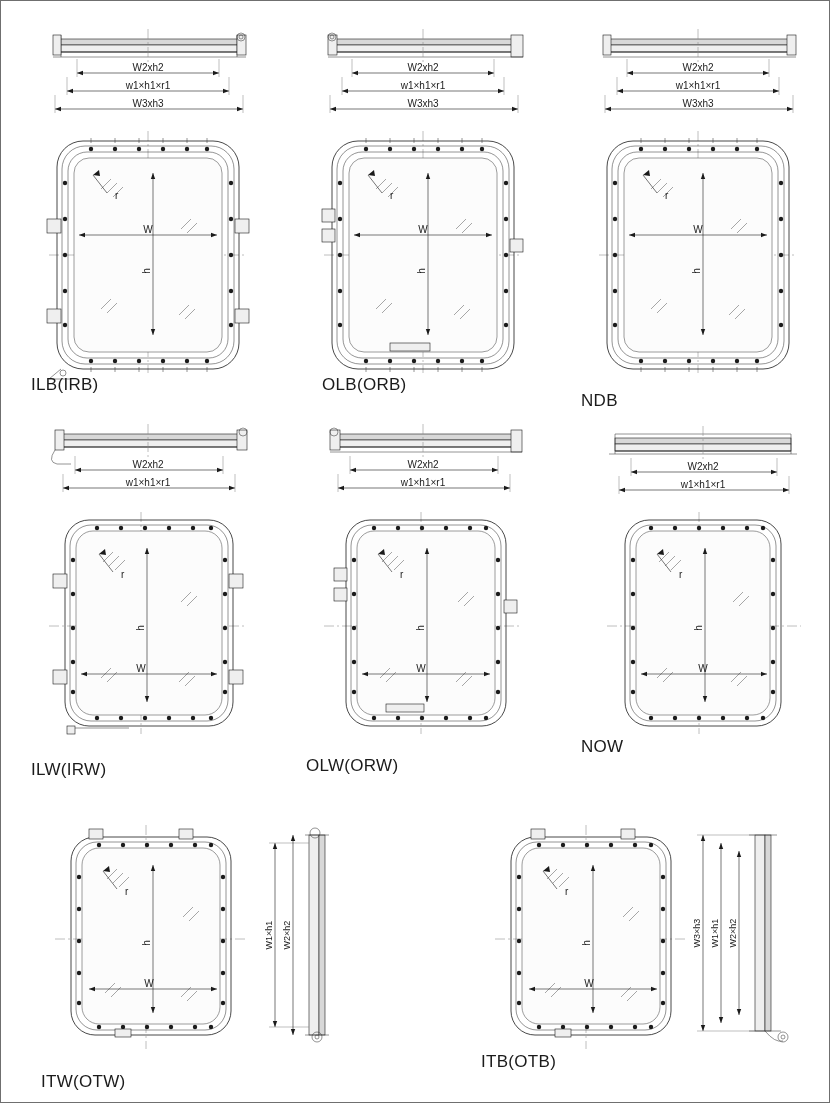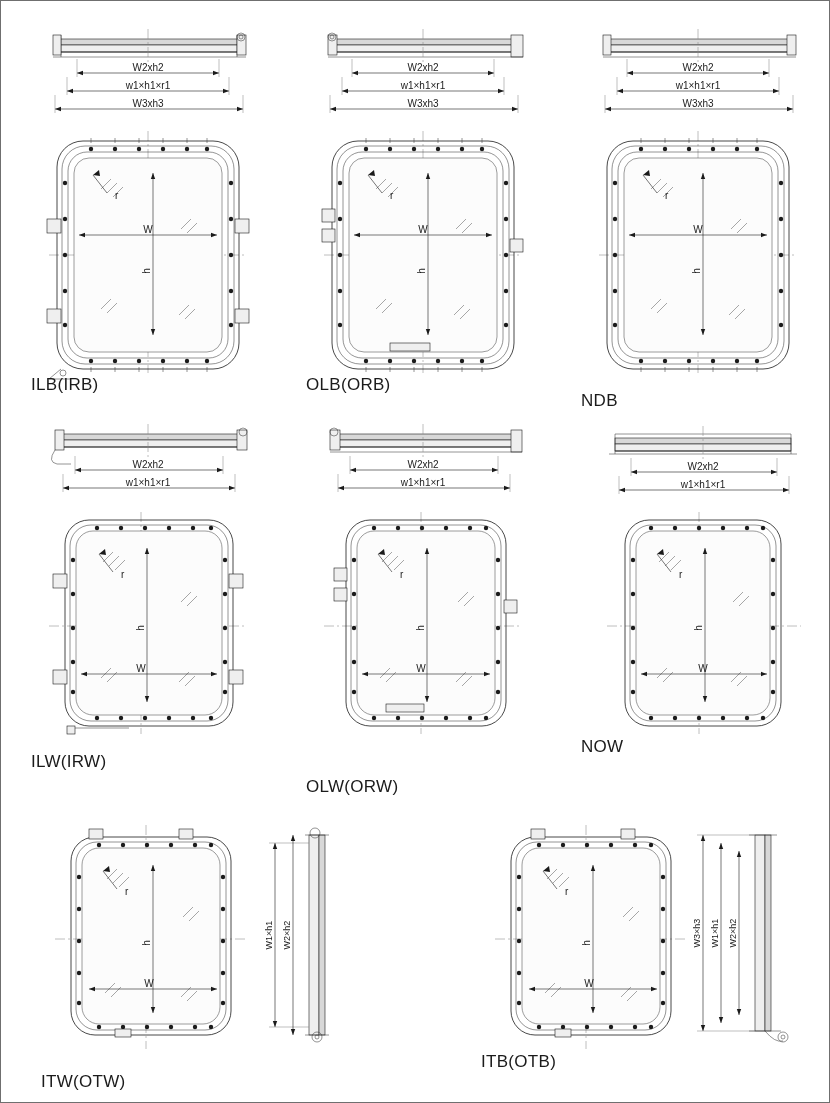--- a/index.html
+++ b/index.html
@@ -247,21 +247,21 @@
         <path d="M48 212 l6 -2.2 v4.4 z" class="dot"></path>
           <path d="M186 212 l-6 -2.2 v4.4 z" class="dot"></path>
         <text class="dtxt" x="117" y="210" text-anchor="middle">W</text>
 
         <line x1="122" y1="150" x2="122" y2="312" class="dim"></line>
         <path d="M122 150 l-2.2 6 h4.4 z" class="dot"></path>
           <path d="M122 312 l-2.2 -6 h4.4 z" class="dot"></path>
         <text class="dtxt" x="119" y="248" text-anchor="middle" transform="rotate(-90 119 248)">h</text>
       </g>
     </svg>
-    <div class="caption" style="left:0;top:352px;width:240px;">OLB(ORB)</div>
+    <div class="caption" style="left:16px;top:352px;width:240px;">OLB(ORB)</div>
   </div>
 
   <div class="cell" style="left:580px;top:22px;">
     <svg width="240" height="360" viewBox="0 0 240 360">
       <g>
         <rect x="28" y="16" width="180" height="6" class="fillgray"></rect>
         <rect x="28" y="22" width="180" height="7" class="filllight"></rect>
         <line x1="28" y1="29" x2="208" y2="29" class="ln"></line>
         <rect x="22" y="12" width="8" height="20" class="filllight"></rect>
         <rect x="206" y="12" width="9" height="20" class="filllight"></rect>
@@ -428,21 +428,21 @@
         <path d="M50 258 l6 -2.2 v4.4 z" class="dot"></path>
           <path d="M186 258 l-6 -2.2 v4.4 z" class="dot"></path>
         <text class="dtxt" x="110" y="256" text-anchor="middle">W</text>
 
         <line x1="116" y1="132" x2="116" y2="286" class="dim"></line>
         <path d="M116 132 l-2.2 6 h4.4 z" class="dot"></path>
           <path d="M116 286 l-2.2 -6 h4.4 z" class="dot"></path>
         <text class="dtxt" x="113" y="212" text-anchor="middle" transform="rotate(-90 113 212)">h</text>
       </g>
     </svg>
-    <div class="caption" style="left:0;top:336px;width:240px;">ILW(IRW)</div>
+    <div class="caption" style="left:0;top:344px;width:240px;">ILW(IRW)</div>
   </div>
 
   <div class="cell" style="left:305px;top:415px;">
     <svg width="240" height="345" viewBox="0 0 240 345">
       <g>
         <rect x="32" y="18" width="176" height="6" class="fillgray"></rect>
         <rect x="32" y="24" width="176" height="7" class="filllight"></rect>
         <line x1="32" y1="31" x2="208" y2="31" class="ln"></line>
         <rect x="24" y="14" width="10" height="20" class="filllight"></rect>
         <rect x="205" y="14" width="11" height="22" class="filllight"></rect>
@@ -514,21 +514,21 @@
         <path d="M56 258 l6 -2.2 v4.4 z" class="dot"></path>
           <path d="M184 258 l-6 -2.2 v4.4 z" class="dot"></path>
         <text class="dtxt" x="115" y="256" text-anchor="middle">W</text>
 
         <line x1="121" y1="132" x2="121" y2="286" class="dim"></line>
         <path d="M121 132 l-2.2 6 h4.4 z" class="dot"></path>
           <path d="M121 286 l-2.2 -6 h4.4 z" class="dot"></path>
         <text class="dtxt" x="118" y="212" text-anchor="middle" transform="rotate(-90 118 212)">h</text>
       </g>
     </svg>
-    <div class="caption" style="left:0;top:340px;width:240px;margin-top:21px;">OLW(ORW)</div>
+    <div class="caption" style="left:0;top:340px;width:240px;">OLW(ORW)</div>
   </div>
 
   <div class="cell" style="left:580px;top:415px;">
     <svg width="240" height="345" viewBox="0 0 240 345">
       <g>
         <rect x="34" y="22" width="176" height="6" class="fillgray"></rect>
         <rect x="34" y="28" width="176" height="7" class="filllight"></rect>
         <line x1="34" y1="35" x2="210" y2="35" class="ln"></line>
         <line x1="34" y1="18" x2="210" y2="18" class="ln-thin"></line>
         <line x1="34" y1="18" x2="34" y2="38" class="ln-thin"></line>

